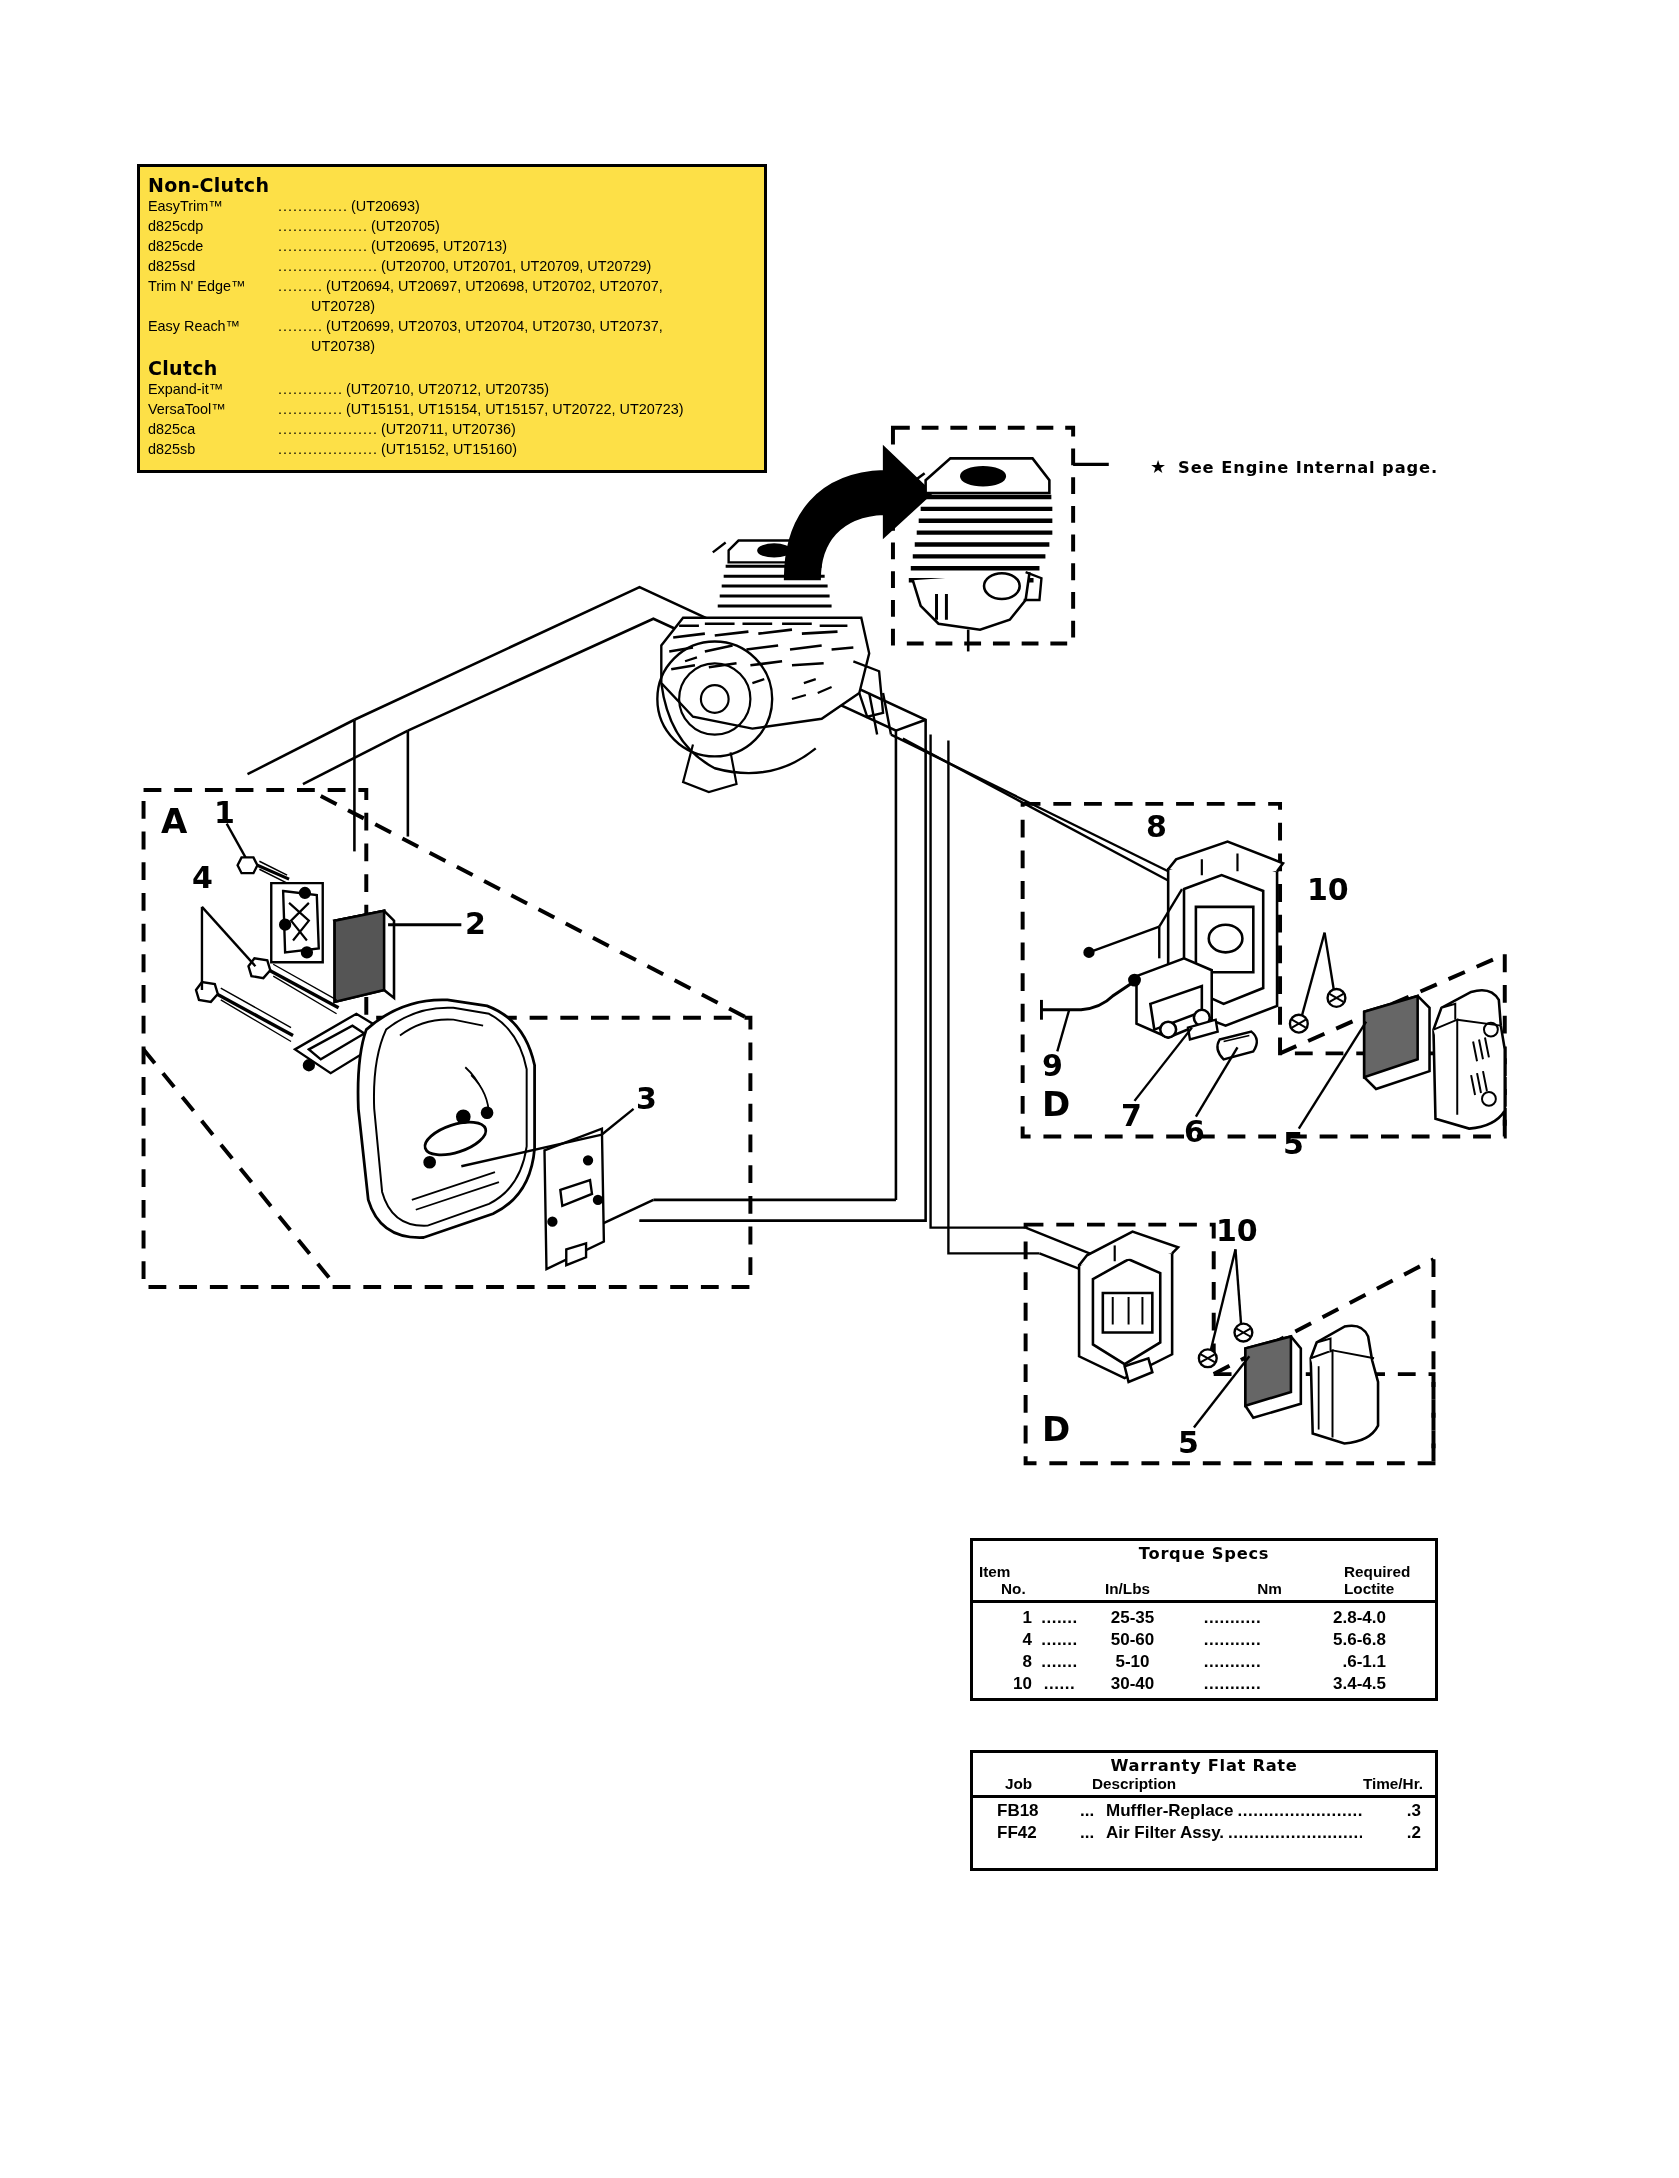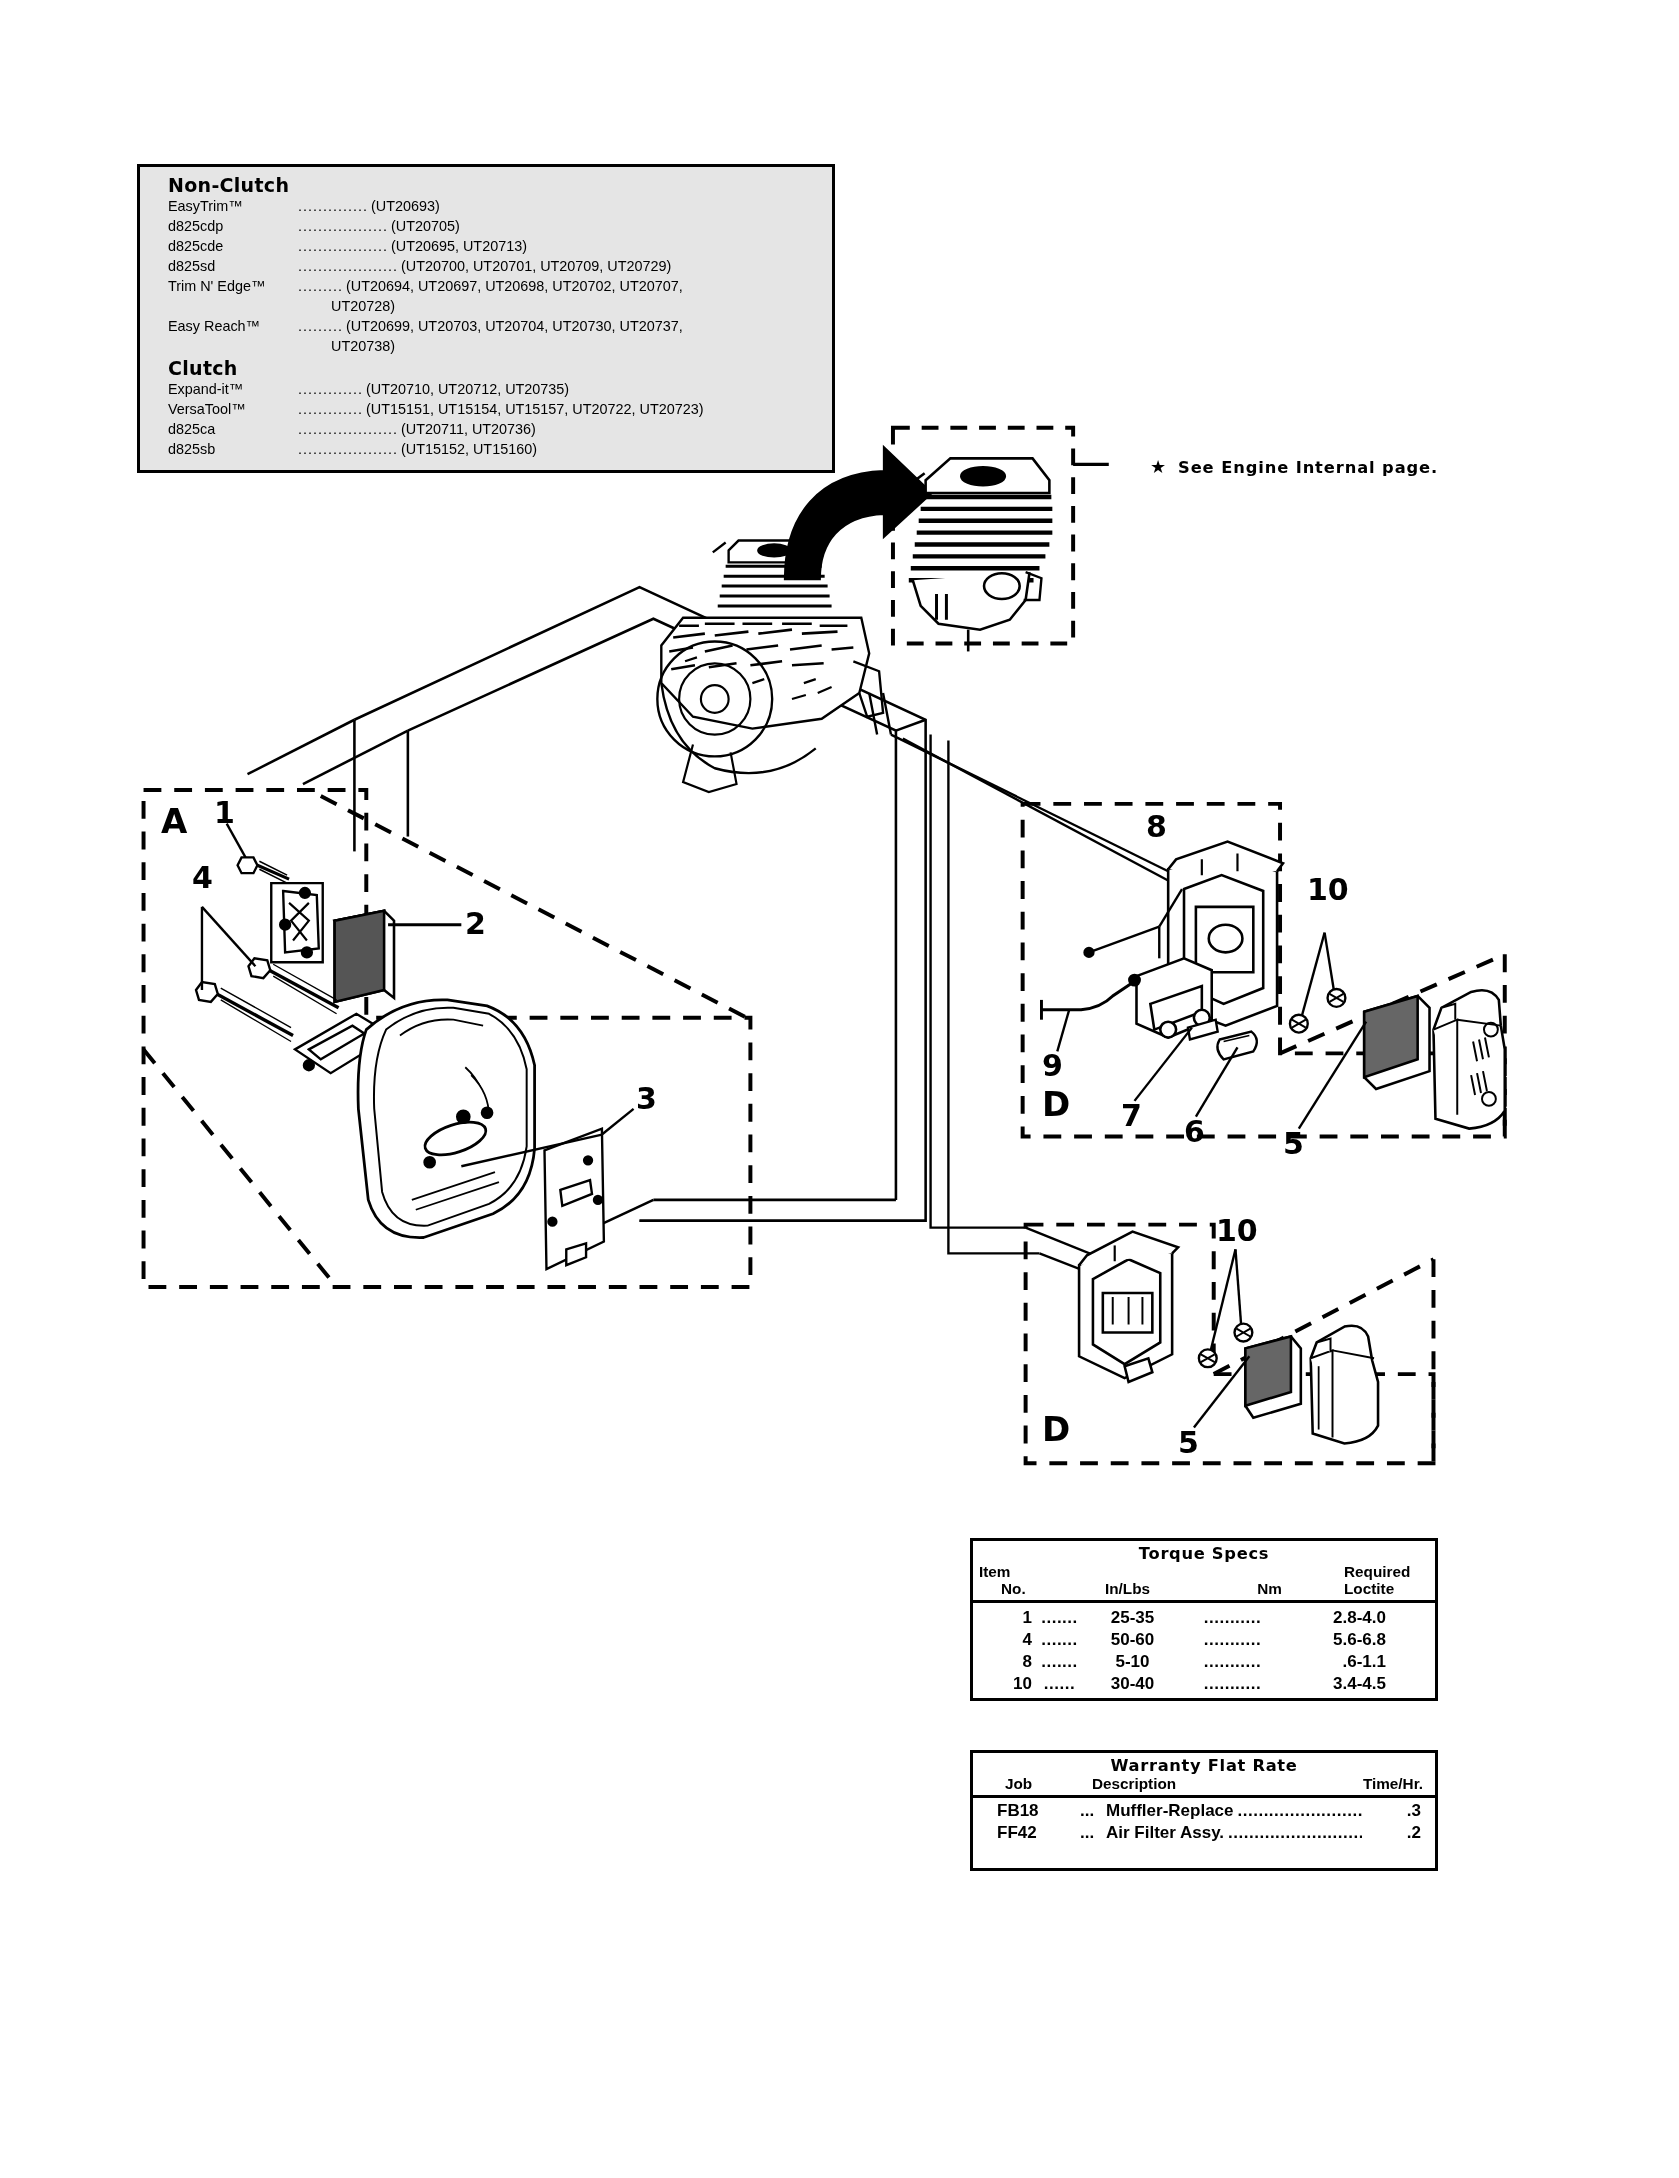--- a/index.html
+++ b/index.html
@@ -23,25 +23,25 @@
     font-size:37px;
     font-weight:bold;
     letter-spacing:1.2px;
     font-family:"DejaVu Sans", sans-serif;
     white-space:nowrap;
   }
 
   
   #model-box{
     left:137px; top:164px;
-    width:698px; height:309px;
+    width:630px; height:309px;
     border:3px solid #000;
     box-sizing:border-box;
-    background:#e5e5e5;
-    padding:6px 10px 0 28px;
+    background:#fde047;
+    padding:6px 10px 0 8px;
   }
   .model-group-head{
     font-family:"DejaVu Sans", sans-serif;
     font-weight:bold;
     font-size:19px;
     letter-spacing:0.3px;
     line-height:22px;
     margin-top:1px;
   }
   .model-row{

